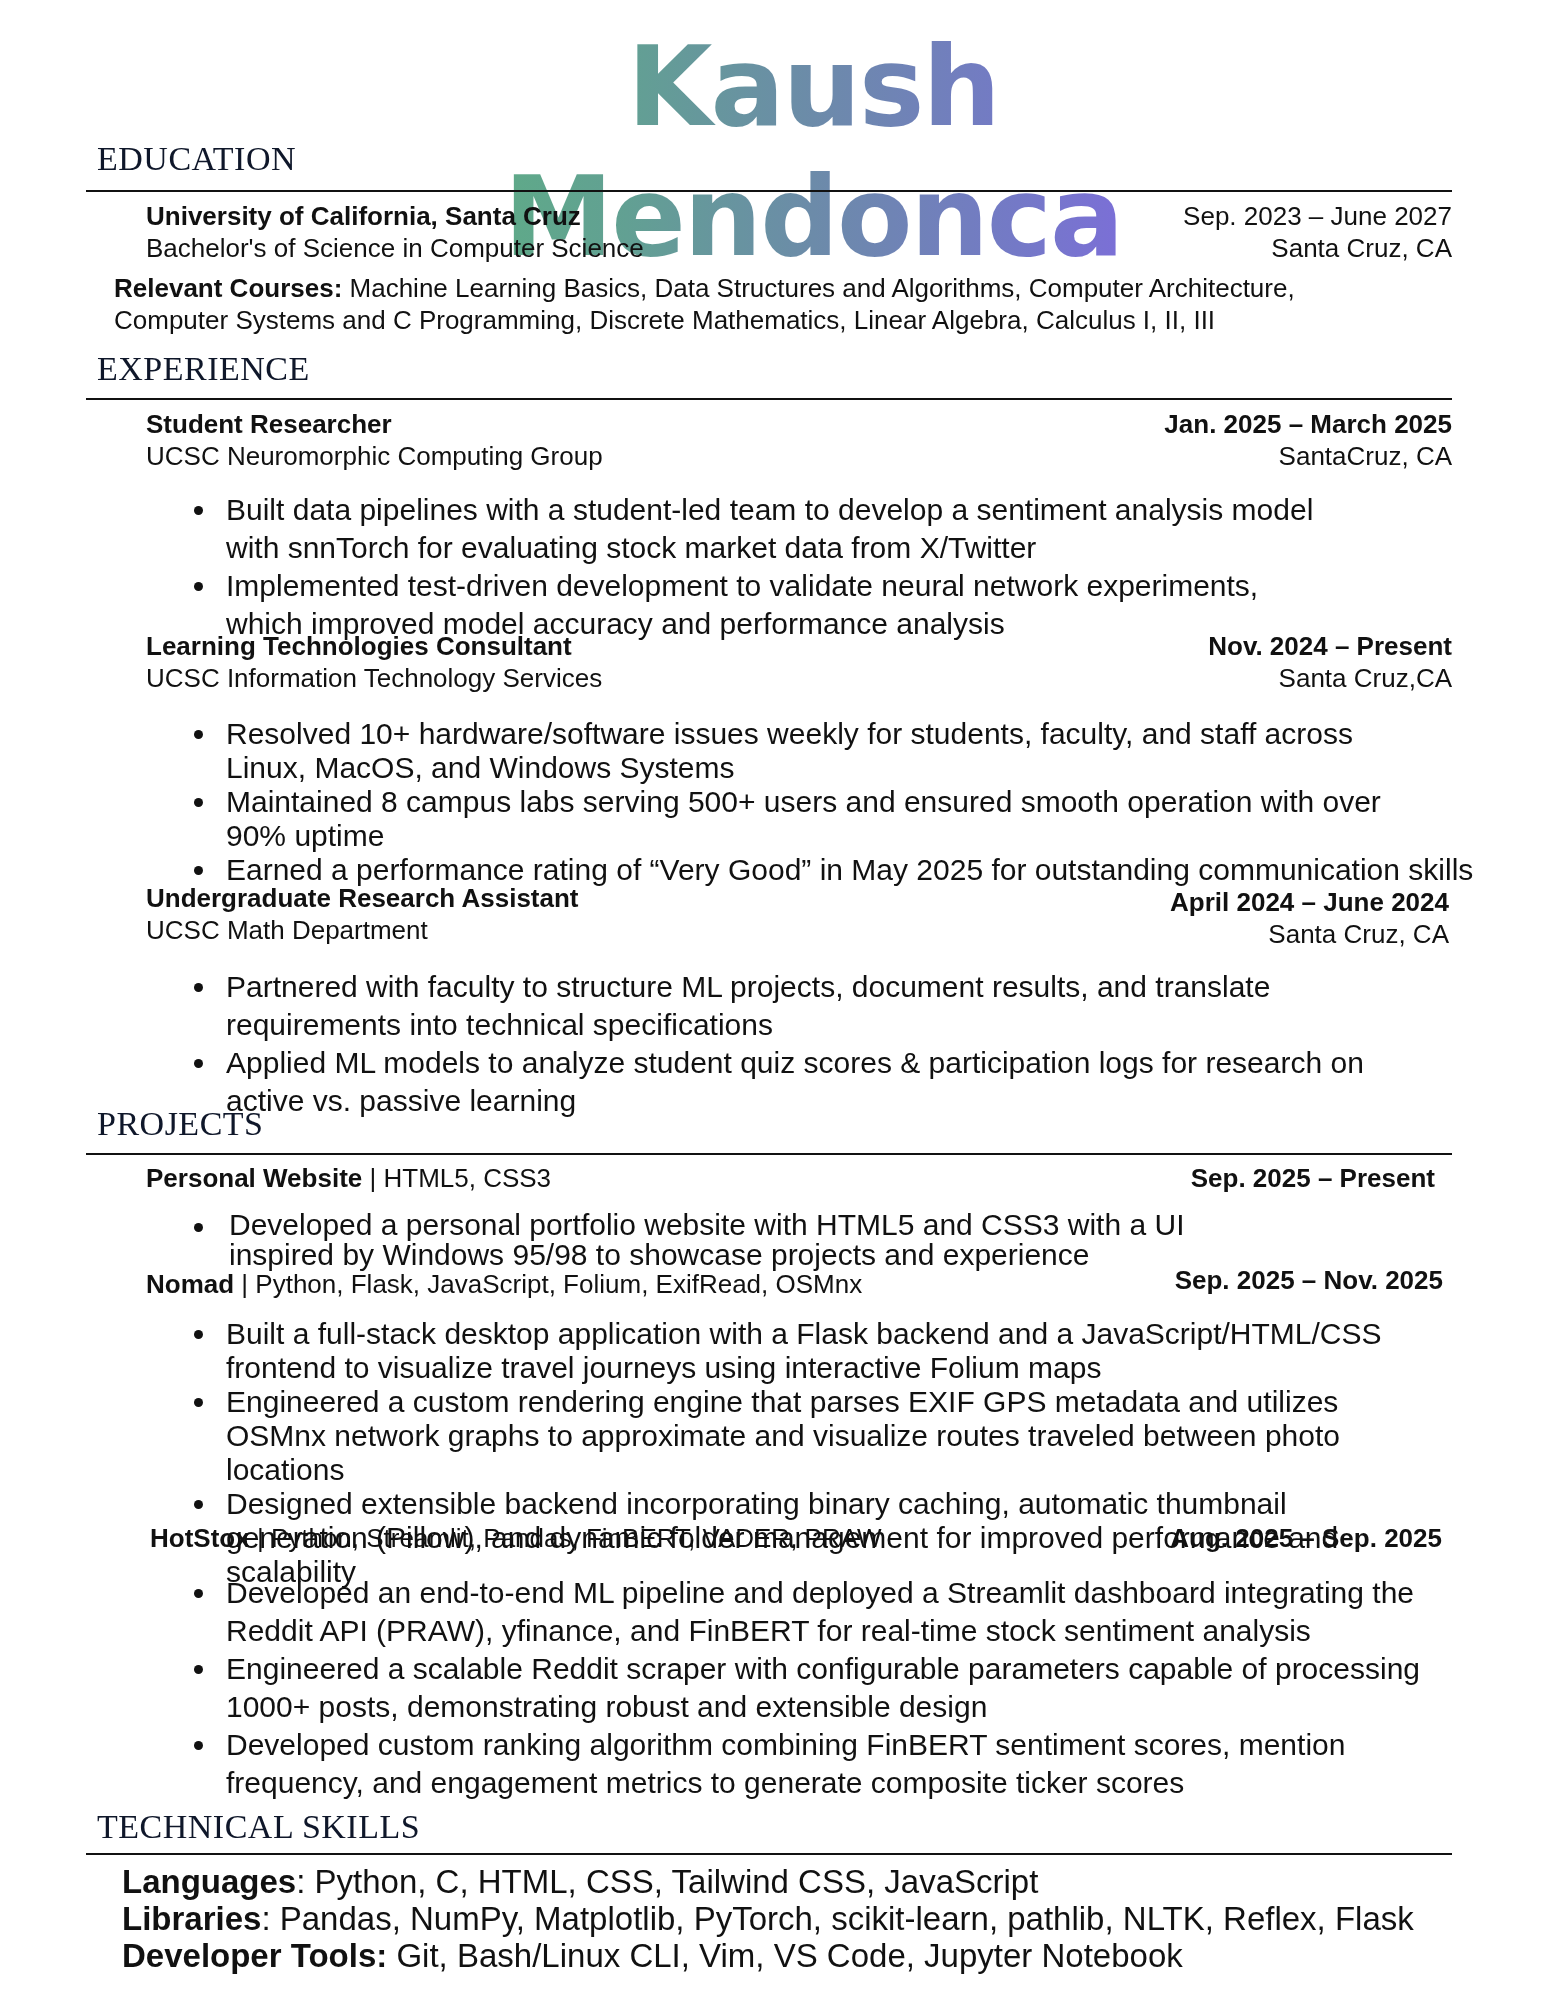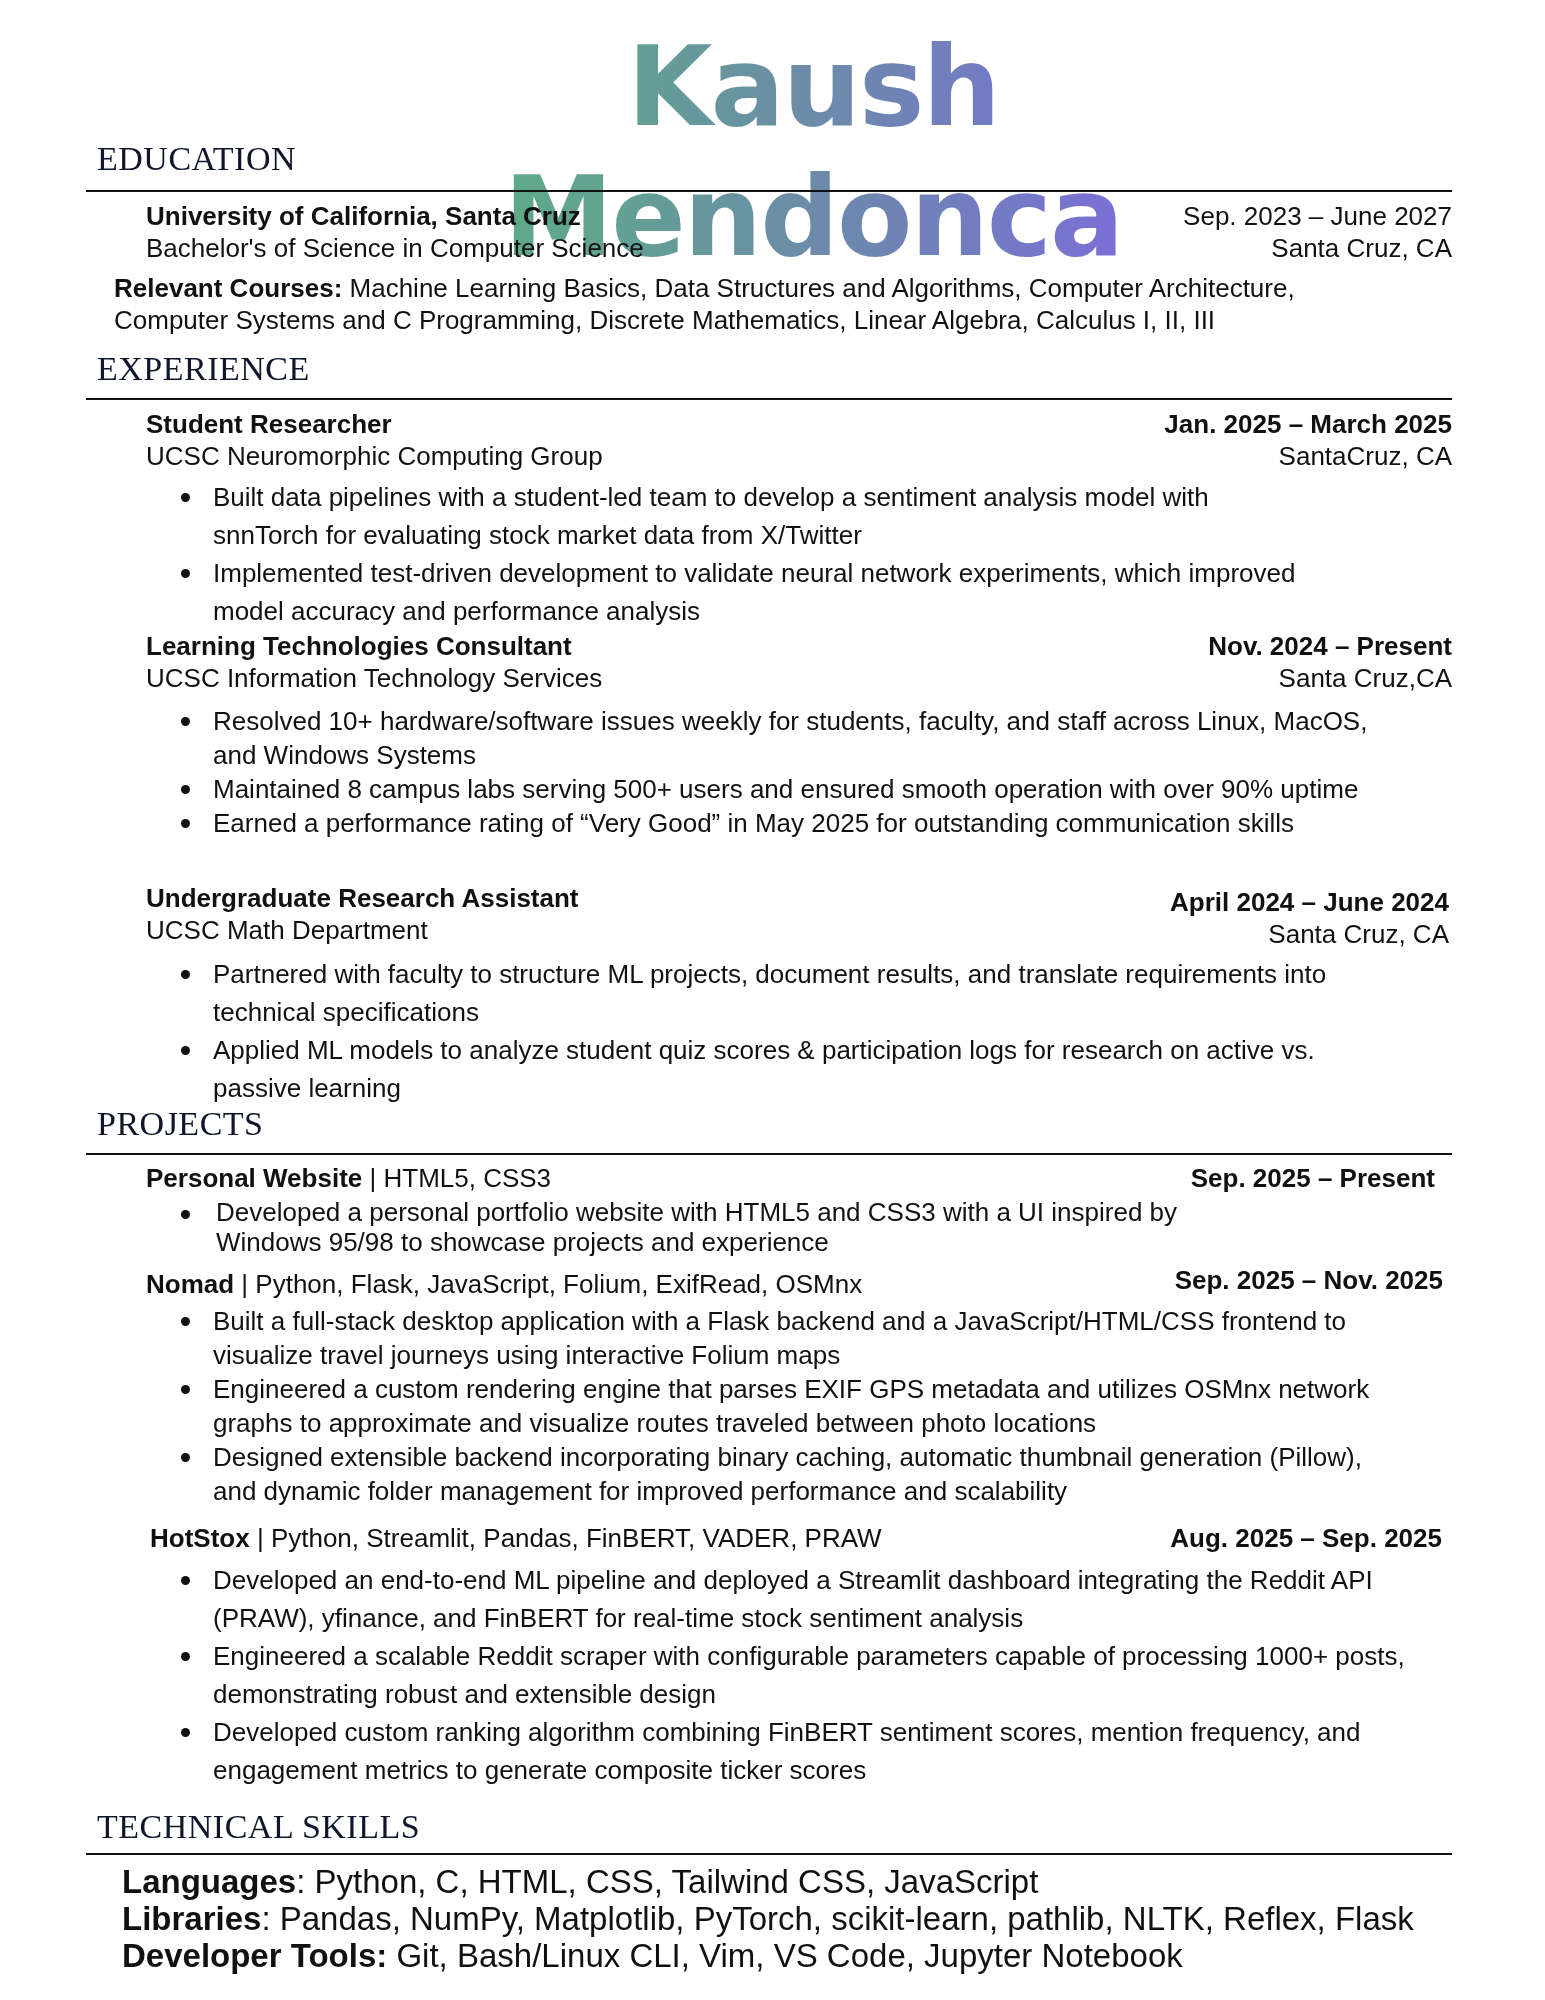--- a/index.html
+++ b/index.html
@@ -23,21 +23,21 @@
       font-family: "Liberation Serif", "DejaVu Serif", serif;
       font-size: 34px; letter-spacing: 0.5px; color: #0f172a; margin-left: 11px;
     }
     .rule { position: absolute; left: 86px; width: 1366px; height: 2px; background: #111; }
     .row { position: absolute; left: 114px; right: 93px; font-size: 26px; line-height: 32px; }
     .row .left { position: absolute; left: 0; white-space: nowrap; margin-left: 32px; }
     .row .right { position: absolute; right: 0; white-space: nowrap; text-align: right; }
     .b { font-weight: bold; }
     .i { }
     .courses { position: absolute; left: 114px; width: 1300px; font-size: 26px; line-height: 32px; }
-    ul.bullets { position: absolute; left: 164px; margin: 4px; padding: 0; list-style: none; font-size: 26px; line-height: 38px; }
+    ul.bullets { position: absolute; left: 164px; margin: 17px; padding: 0; list-style: none; font-size: 30px; line-height: 38px; }
     ul.bullets li { position: relative; padding-left: 45px; }
     ul.bullets li::before {
       content: ""; position: absolute; left: 13px; top: 15px; width: 9px; height: 9px; border-radius: 50%; background: #111;
     }
     ul.tight { line-height: 34px; }
     ul.tight li::before { top: 13px; }
     .skill { position: absolute; left: 122px; font-size: 33px; line-height: 32px; white-space: nowrap; }
   </style>
 </head>
 <body>

